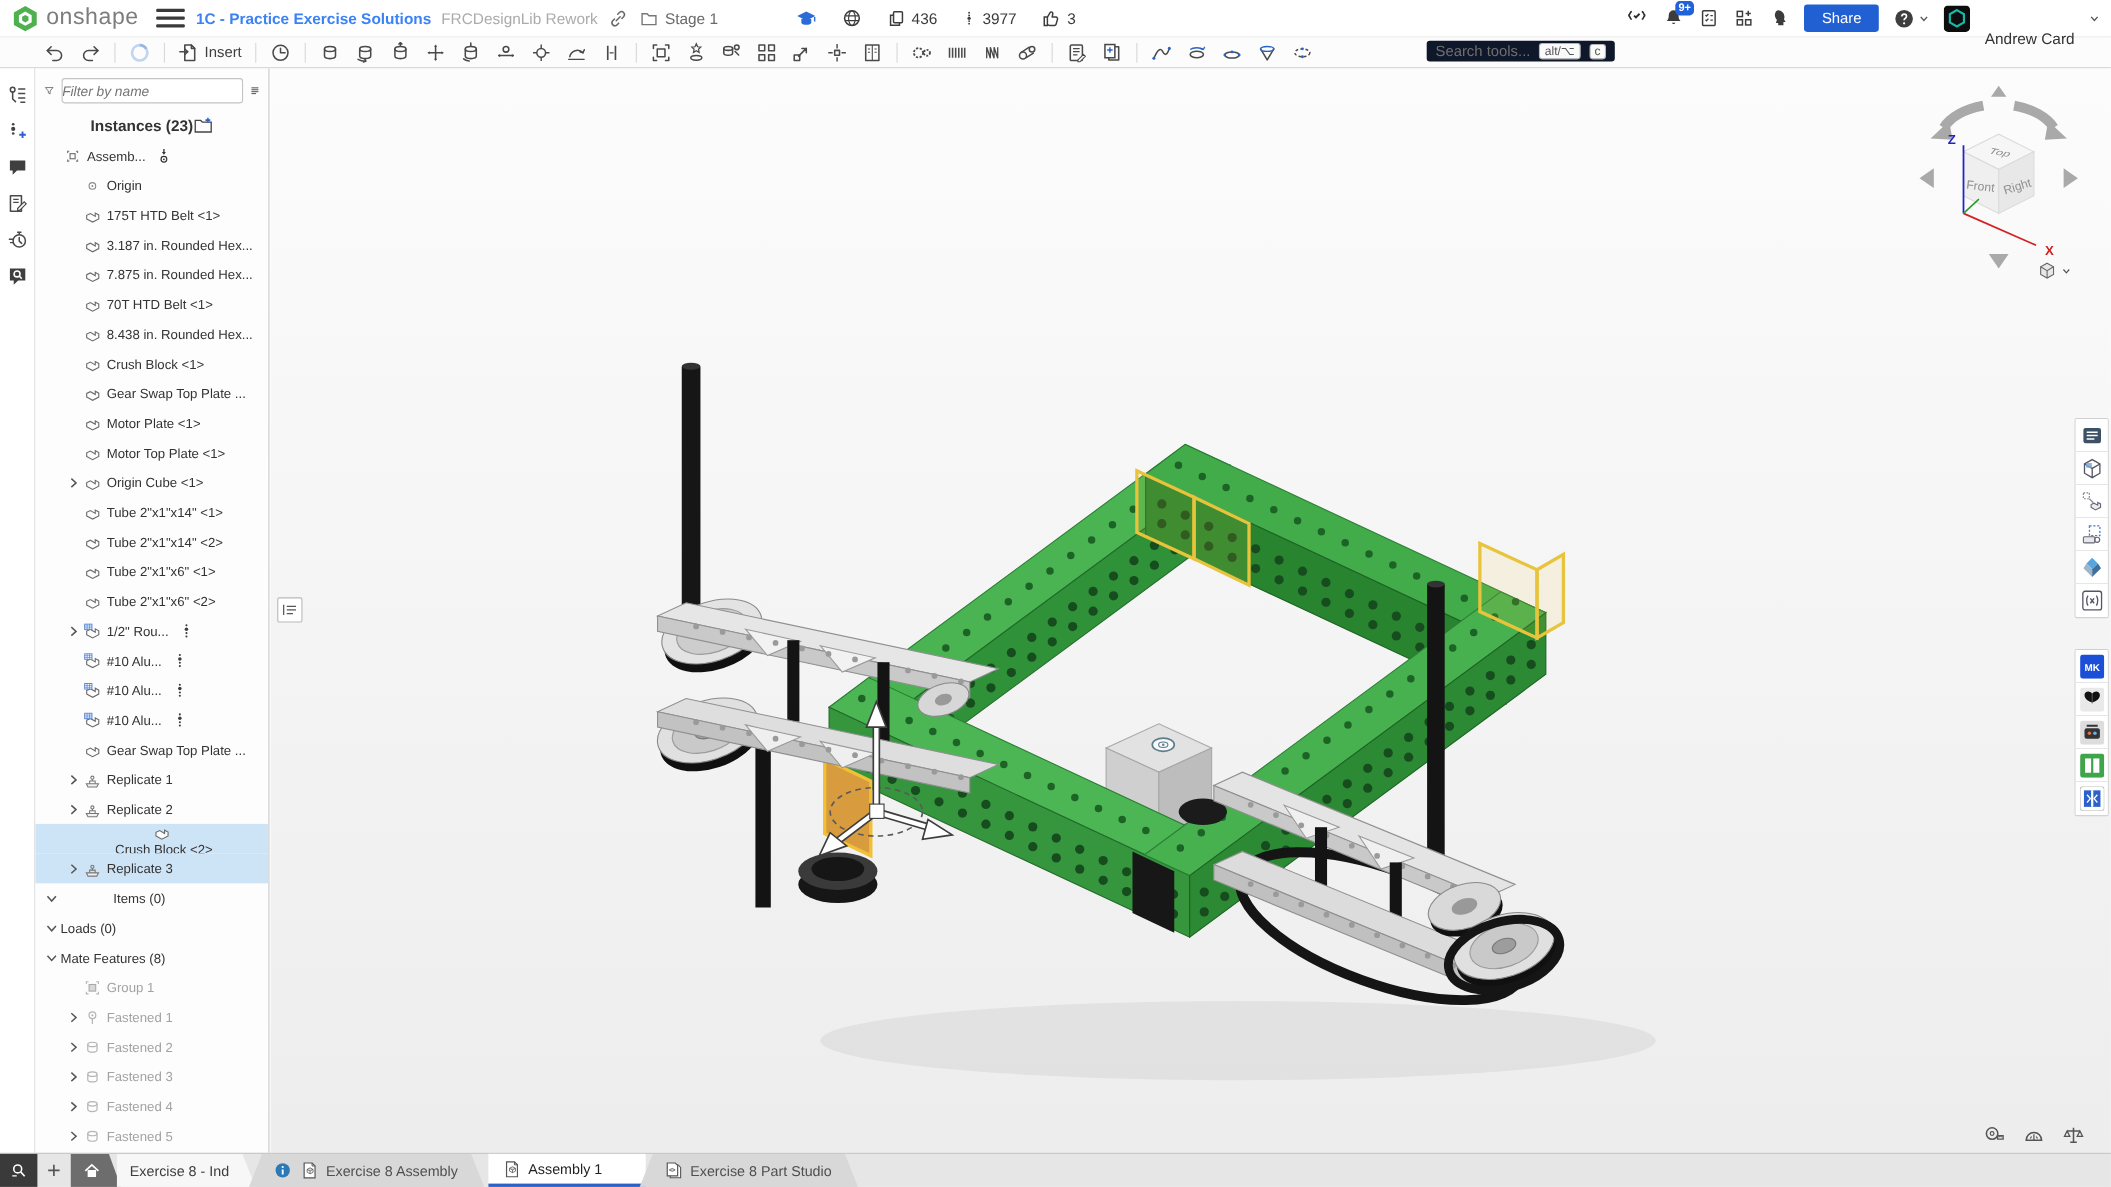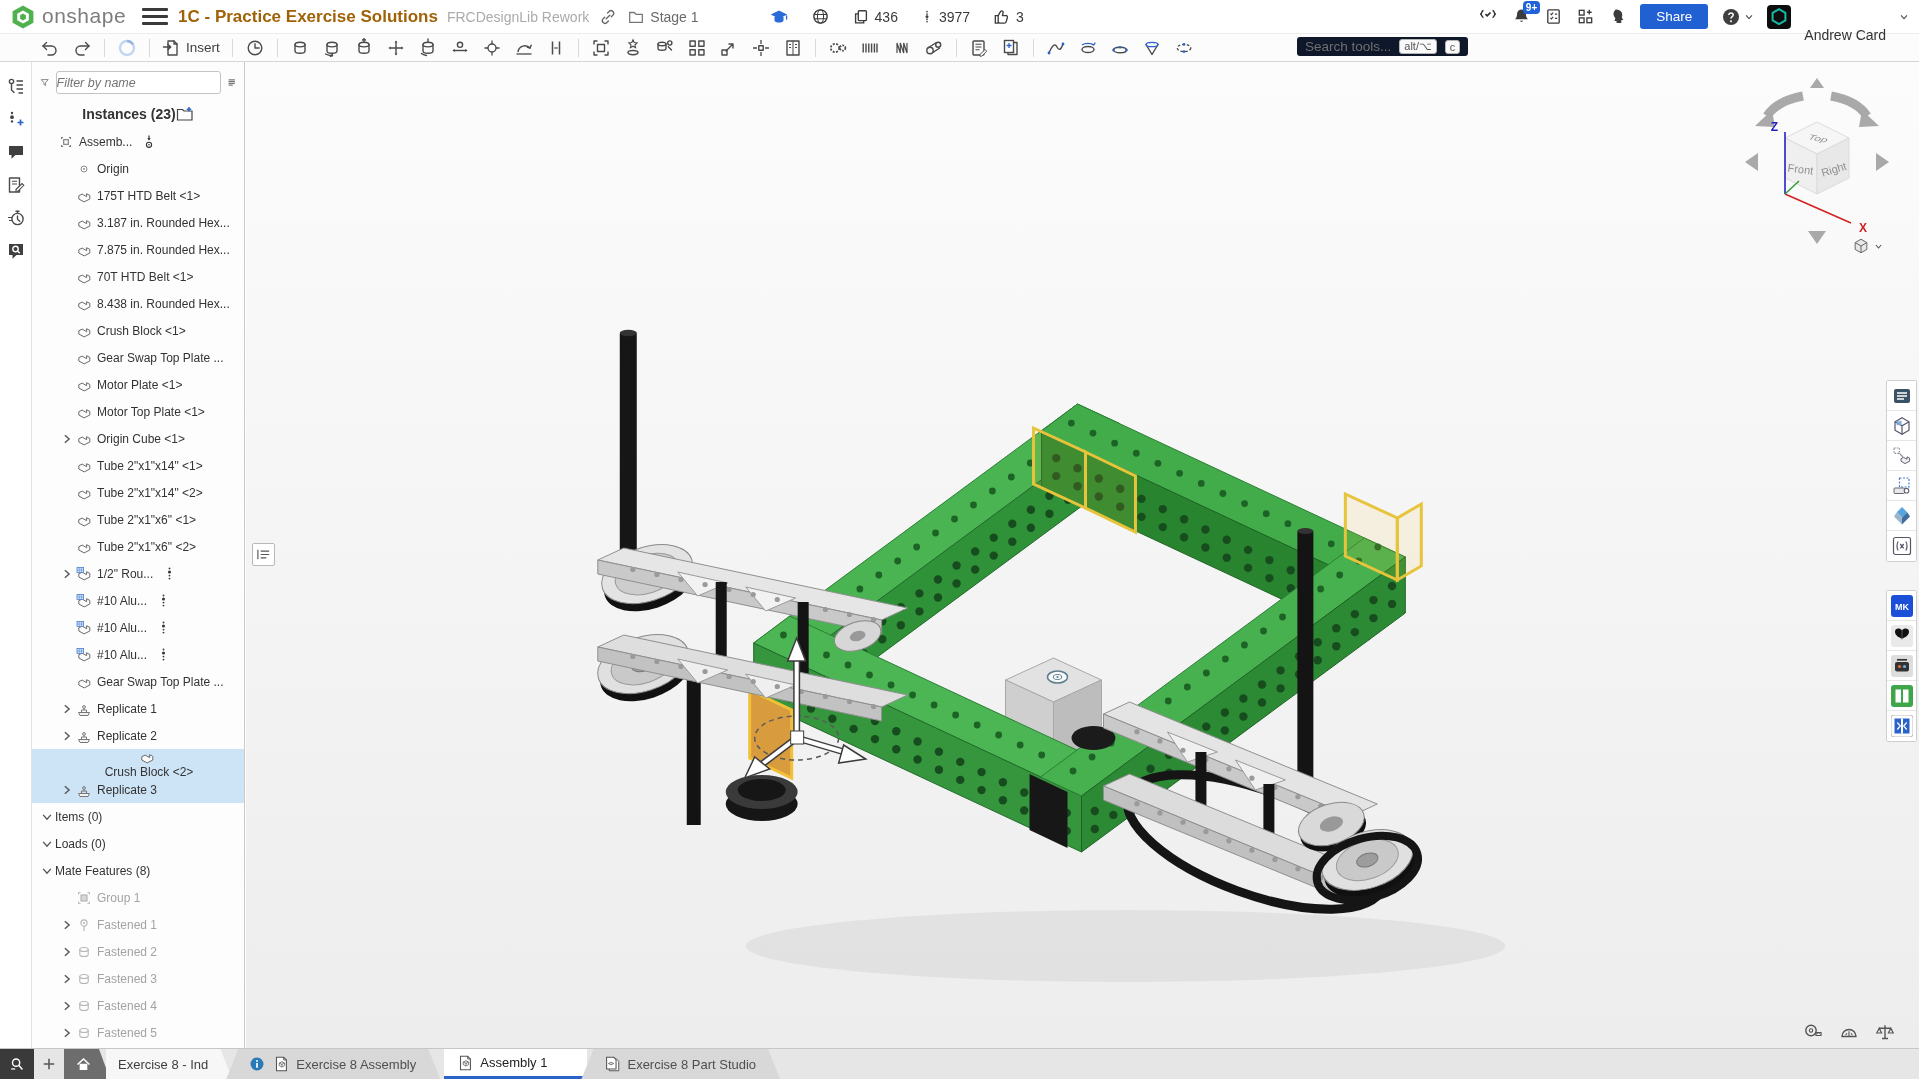--- a/index.html
+++ b/index.html
@@ -1,21 +1,21 @@
 <!DOCTYPE html>
 <html><head>
 <meta charset="utf-8">
 <style>
   * { box-sizing: border-box; margin: 0; padding: 0; }
   html,body { width:1919px; height:1079px; overflow:hidden; font-family:"Liberation Sans",sans-serif; background:#fff; }
   .topbar { position:absolute; top:0; left:0; right:0; height:34px; background:#fff; display:flex; align-items:center; padding:0 10px; border-bottom:1px solid #ececec; z-index:30;justify-content:center;}
   .logo-text { font-size:21px; color:#7d7d7d; letter-spacing:.5px; margin:0 6px 2px 6px; font-weight:500;}
   .hamburger { width:26px; height:22px; display:flex; flex-direction:column; justify-content:center; gap:4px; margin:0 10px; cursor:pointer;}
   .hamburger i { display:block; height:3px; background:#3a3a3a; border-radius:1px;}
-  .doc-title { font-size:17px; font-weight:bold; color:#a16207; white-space:nowrap; }
+  .doc-title { font-size:14px; font-weight:bold; color:#3b82f6; white-space:nowrap; }
   .doc-subtitle { font-size:14px; color:#ababab; margin-left:9px; white-space:nowrap;}
   .tb-ic { display:inline-flex; align-items:center; margin-left:10px;}
   .ws-label { font-size:14px; color:#6a6a6a; margin-left:5px;}
   .stats { display:flex; align-items:center; gap:22px; margin-left:70px;}
   .stat { display:flex; align-items:center; gap:5px; font-size:14px; color:#3a3a3a;}
   .top-right { margin-left:auto; display:flex; align-items:center; gap:13px;}
   .bell-wrap { position:relative;}
   .badge { position:absolute; top:-6px; right:-9px; background:#1f62d9; color:#fff; font-size:10px; font-weight:bold; border-radius:4px; padding:1px 3px;}
   .share-btn { background:#2160d3; color:#fff; font-size:13.5px; border:none; border-radius:3px; padding:5px 16px; cursor:pointer;}
   .user-name { font-size:14px; color:#333;margin-top:36px;}
@@ -779,21 +779,21 @@
         <span class="ric">
           <svg width="16" height="16" viewBox="0 0 16 16">
             <path d="M2.5 11.5h11L12 14.5H4z" fill="#f2f2f2" stroke="#777" stroke-width="1"></path>
             <path d="M5.5 11.5V9h5v2.5" fill="none" stroke="#777" stroke-width="1"></path>
             <path d="M8 9V7.3" stroke="#777" stroke-width="1"></path>
             <circle cx="8" cy="6" r="1.4" fill="none" stroke="#777" stroke-width="1"></circle>
           </svg>
         </span>
         <span class="tlab">Replicate 3</span>
       </div>
-      <div class="trow" style="padding-left: 6px;">
+      <div class="trow" style="padding-left: 6px; gap: 48px;">
         <span class="chev">
           <svg width="12" height="12" viewBox="0 0 14 14">
             <path d="M2.5 4.5l4.5 5 4.5-5" fill="none" stroke="#555" stroke-width="1.6"></path>
           </svg>
         </span>
         <span class="tlab">Items (0)</span>
       </div>
       <div class="trow" style="padding-left: 6px;">
         <span class="chev">
           <svg width="12" height="12" viewBox="0 0 14 14">

